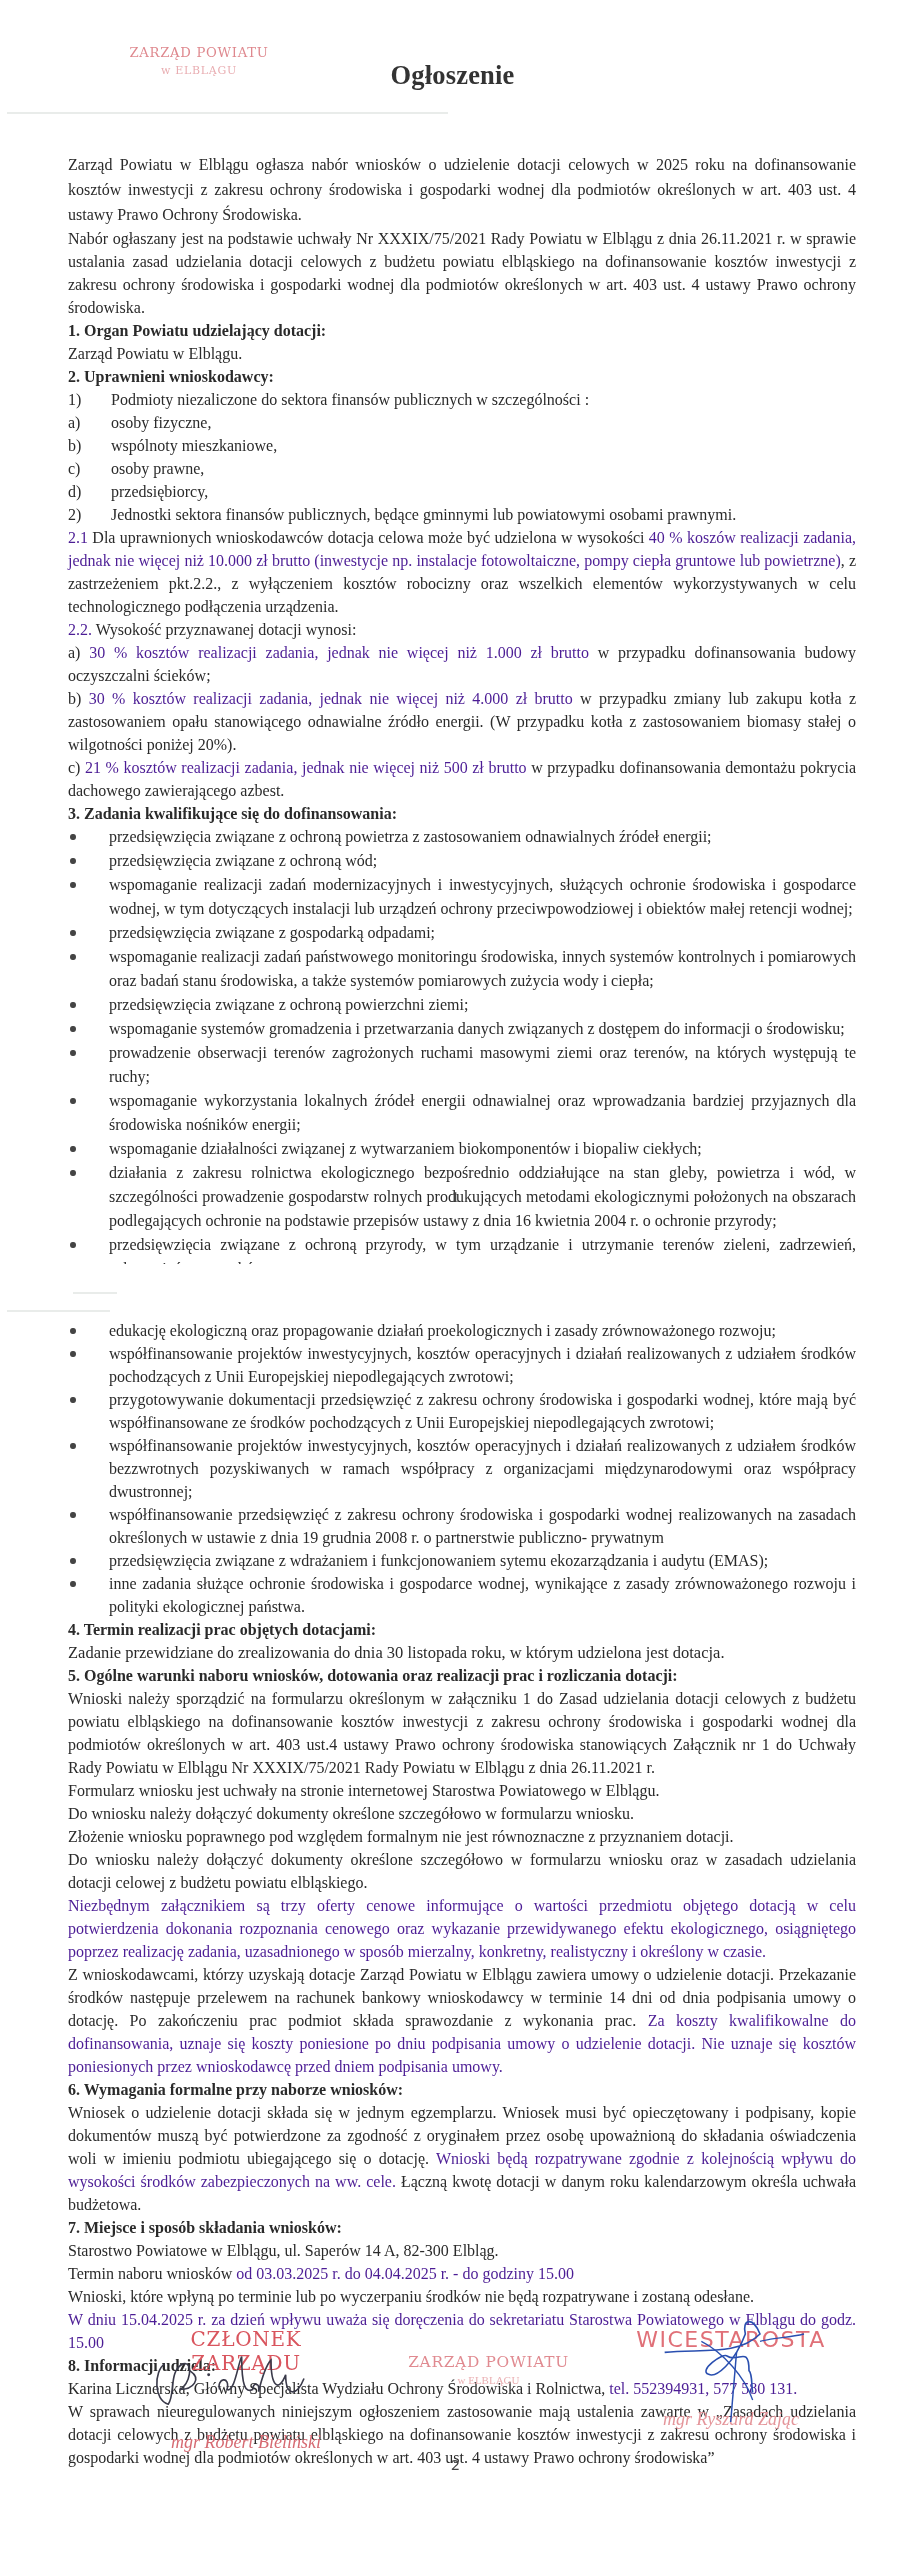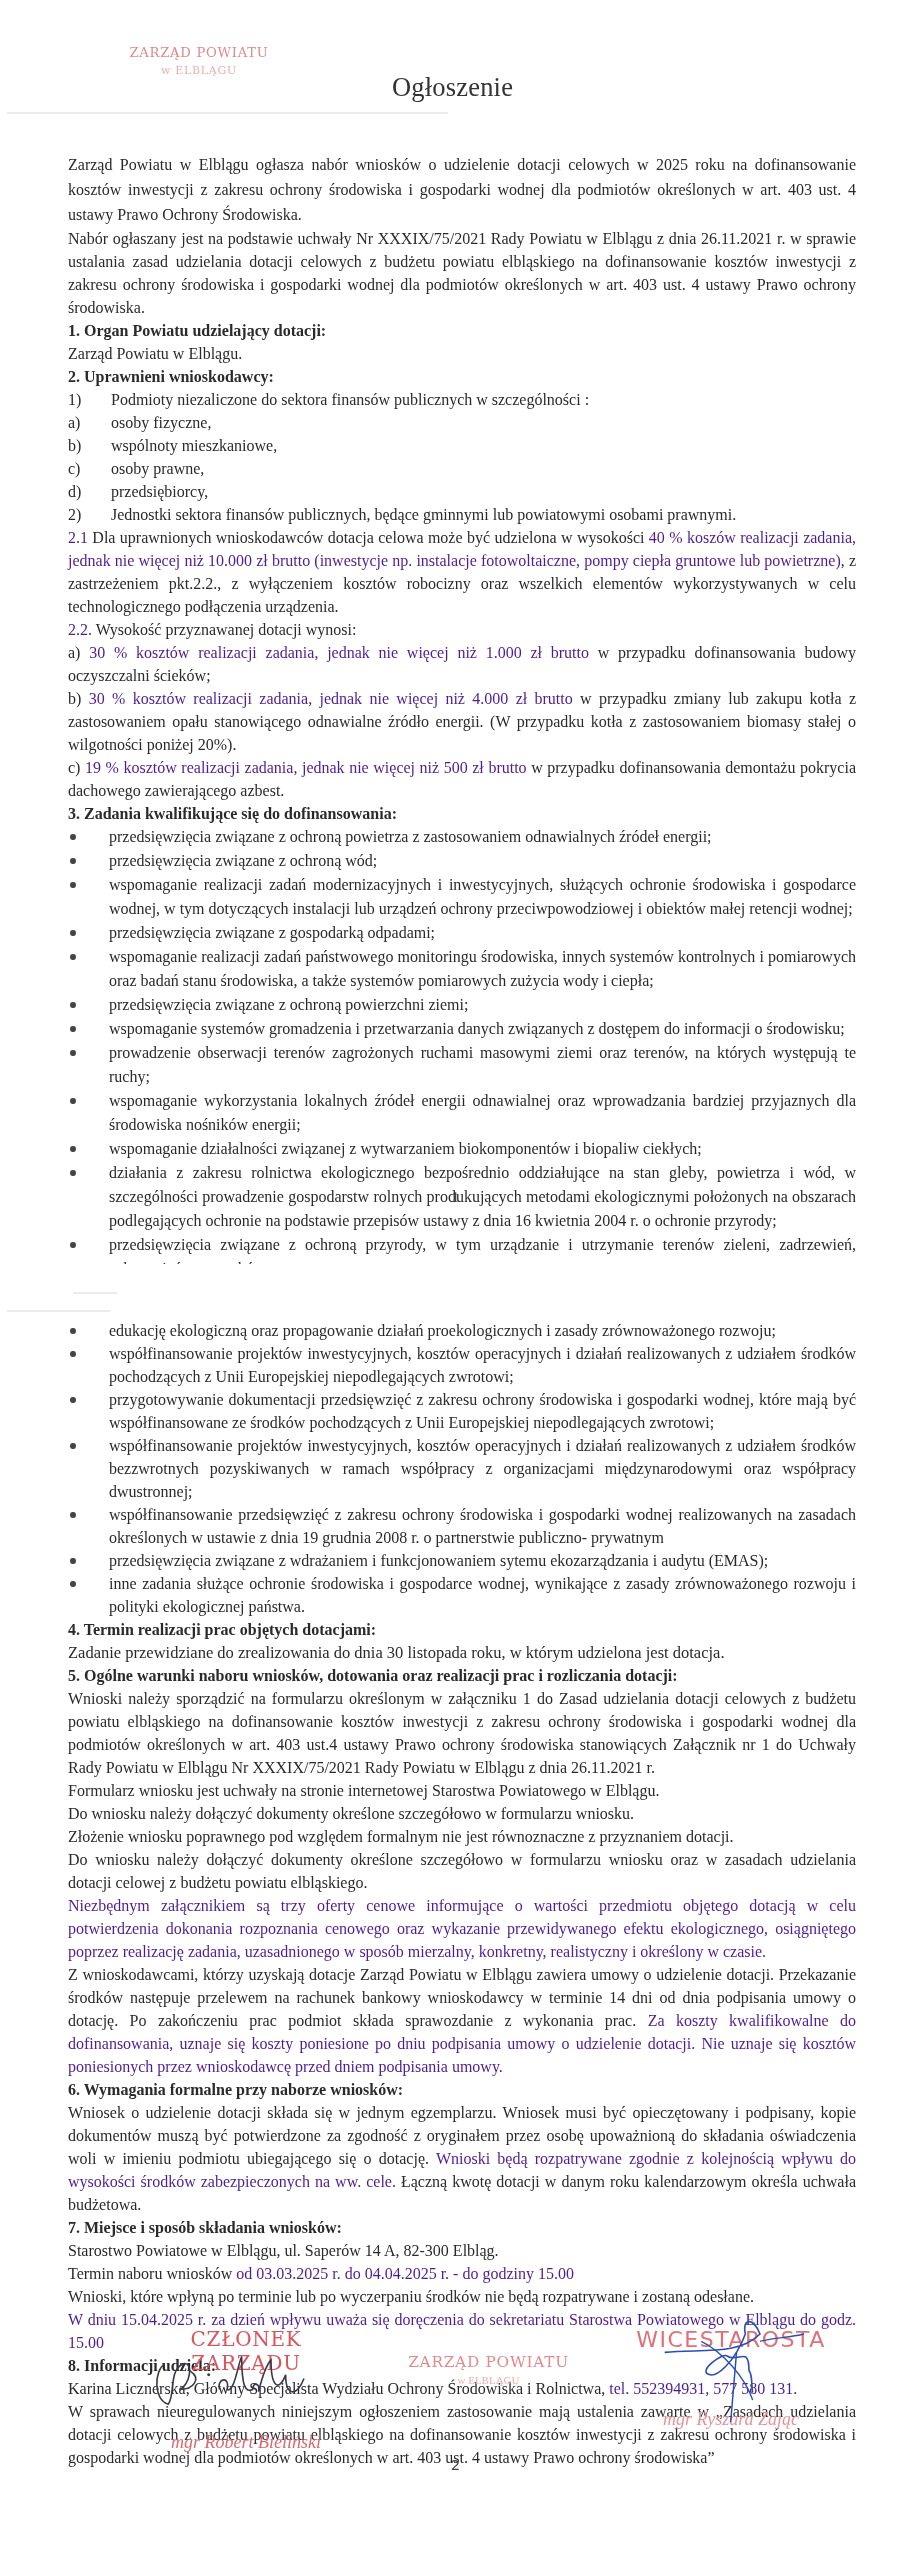--- a/index.html
+++ b/index.html
@@ -17,22 +17,22 @@
   .heading { font-weight: bold; }
   .row { display: flex; }
   .row .lbl { width: 43px; flex: none; }
   .row .txt { flex: 1; text-align: justify; }
   .bul { display: flex; }
   .bul .dot { width: 41px; flex: none; position: relative; }
   .bul .dot::before { content: ""; position: absolute; left: 2.2px; top: 8.8px; width: 5.9px; height: 6.6px; border-radius: 50%; background: #444; }
   .bul .txt { flex: 1; text-align: justify; }
   #page1 .bul { line-height: 24px; }
   #page2 .bul { line-height: 23px; }
-  .title { position: absolute; top: 72px; left: 0; width: 905px; text-align: center;
-           font-size: 26.5px; font-weight: normal; color: #333; letter-spacing: 0.2px; }
+  .title { position: absolute; top: 60px; left: 0; width: 905px; text-align: center;
+           font-size: 26.5px; font-weight: bold; color: #333; letter-spacing: 0.2px; }
   .stamp { position: absolute; color: #d9747b; font-family: "DejaVu Serif", serif; text-align: center; letter-spacing: 0.7px; opacity: 0.85; }
   .stamp-top { left: 118px; top: 44px; width: 162px; font-size: 13.2px; line-height: 17.6px; }
   .stamp-top .sub { font-size: 11px; opacity: 0.7; }
   .pagenum { position: absolute; left: 0; width: 911px; text-align: center; font-size: 14.7px; color: #444; }
   #page1 .pagenum { top: 1189px; }
   #page2 .pagenum { top: 1192px; font-family: "DejaVu Sans", sans-serif; }
   .sigline { position: absolute; top: 1063px; }
   .sig-left { left: 143px; width: 206px; }
   .sig-center { left: 404px; width: 169px; }
   .sig-right { left: 628px; width: 206px; }
@@ -88,21 +88,21 @@
       <div class="row">
           <span class="lbl">2)</span>
           <span class="txt">Jednostki sektora finansów publicznych, będące gminnymi lub powiatowymi osobami prawnymi.</span>
         </div>
     </div>
 
     <p><b>2.1</b><span> Dla uprawnionych wnioskodawców dotacja celowa może być udzielona w wysokości </span><b>40 % koszów realizacji zadania, jednak nie więcej niż 10.000 zł brutto (inwestycje np. instalacje fotowoltaiczne, pompy ciepła gruntowe lub powietrzne)</b><span>, z zastrzeżeniem pkt.2.2., z wyłączeniem kosztów robocizny oraz wszelkich elementów wykorzystywanych w celu technologicznego podłączenia urządzenia.</span></p>
     <p><b>2.2.</b><span> Wysokość przyznawanej dotacji wynosi:</span></p>
     <p><span>a) </span><b>30 % kosztów realizacji zadania, jednak nie więcej niż 1.000 zł brutto</b><span> w przypadku dofinansowania budowy oczyszczalni ścieków;</span></p>
     <p><span>b) </span><b>30 % kosztów realizacji zadania, jednak nie więcej niż 4.000 zł brutto</b><span> w przypadku zmiany lub zakupu kotła z zastosowaniem opału stanowiącego odnawialne źródło energii. (W przypadku kotła z zastosowaniem biomasy stałej o wilgotności poniżej 20%).</span></p>
-    <p><span>c) </span><b>19 % kosztów realizacji zadania, jednak nie więcej niż 500 zł brutto</b><span> w przypadku dofinansowania demontażu pokrycia dachowego zawierającego azbest.</span></p>
+    <p><span>c) </span><b>21 % kosztów realizacji zadania, jednak nie więcej niż 500 zł brutto</b><span> w przypadku dofinansowania demontażu pokrycia dachowego zawierającego azbest.</span></p>
 
     <p class="heading">3. Zadania kwalifikujące się do dofinansowania:</p>
     <div>
       <div class="bul">
           <span class="dot"></span>
           <span class="txt">przedsięwzięcia związane z ochroną powietrza z zastosowaniem odnawialnych źródeł energii;</span>
         </div>
       <div class="bul">
           <span class="dot"></span>
           <span class="txt">przedsięwzięcia związane z ochroną wód;</span>

